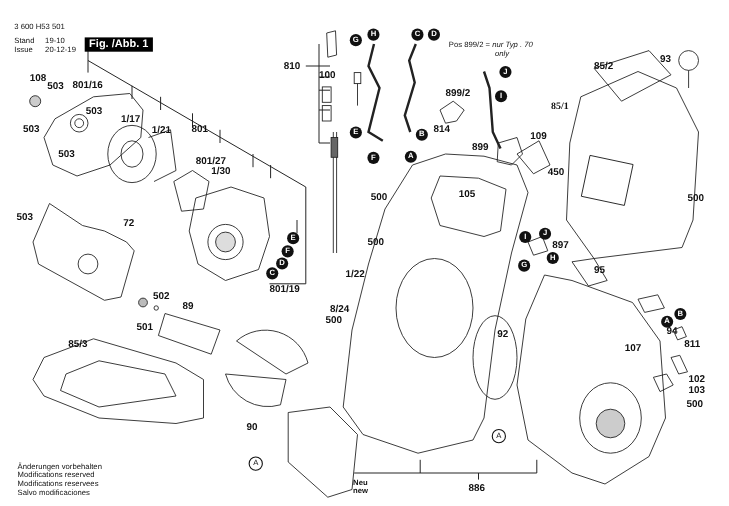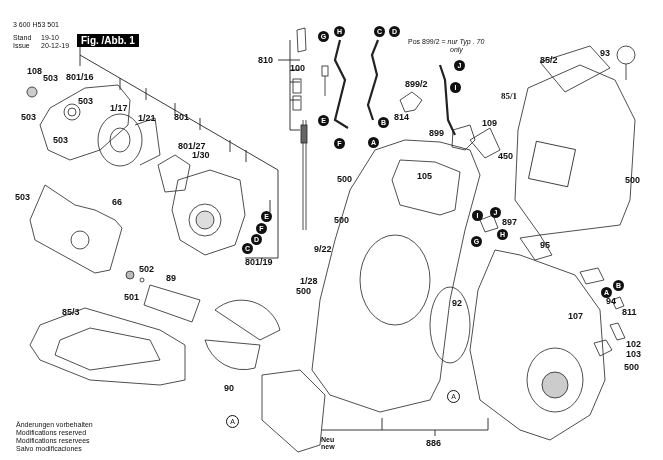--- a/index.html
+++ b/index.html
@@ -133,21 +133,21 @@
 <div class="lbl" style="left:66px;top:72px;">801/16</div>
 <div class="lbl" style="left:78px;top:96px;">503</div>
 <div class="lbl" style="left:21px;top:112px;">503</div>
 <div class="lbl" style="left:53px;top:135px;">503</div>
 <div class="lbl" style="left:110px;top:103px;">1/17</div>
 <div class="lbl" style="left:138px;top:113px;">1/21</div>
 <div class="lbl" style="left:174px;top:112px;">801</div>
 <div class="lbl" style="left:162px;top:141px;margin-left:16px;">801/27</div>
 <div class="lbl" style="left:192px;top:150px;">1/30</div>
 <div class="lbl" style="left:15px;top:192px;">503</div>
-<div class="lbl" style="left:112px;top:197px;">66</div>
+<div class="lbl" style="left:112px;top:197px;">72</div>
 <div class="lbl" style="left:245px;top:257px;">801/19</div>
 <div class="lbl" style="left:139px;top:264px;">502</div>
 <div class="lbl" style="left:124px;top:292px;">501</div>
 <div class="lbl" style="left:166px;top:273px;">89</div>
 <div class="lbl" style="left:62px;top:307px;">85/3</div>
 <div class="lbl" style="left:224px;top:383px;">90</div>
 <div class="lbl" style="left:258px;top:55px;">810</div>
 <div class="lbl" style="left:290px;top:63px;">100</div>
 <div class="lbl" style="left:394px;top:90px;margin-top:22px;">814</div>
 <div class="lbl" style="left:405px;top:79px;">899/2</div>
@@ -156,22 +156,22 @@
 <div class="lbl" style="left:600px;top:48px;">93</div>
 <div class="lbl" style="left:540px;top:55px;">85/2</div>
 <div class="lbl" style="left:501px;top:91px;font-family:Liberation Serif, serif;">85/1</div>
 <div class="lbl" style="left:498px;top:151px;">450</div>
 <div class="lbl" style="left:625px;top:175px;">500</div>
 <div class="lbl" style="left:337px;top:174px;">500</div>
 <div class="lbl" style="left:334px;top:215px;">500</div>
 <div class="lbl" style="left:296px;top:286px;">500</div>
 <div class="lbl" style="left:624px;top:362px;">500</div>
 <div class="lbl" style="left:417px;top:171px;">105</div>
-<div class="lbl" style="left:314px;top:244px;">9/22</div>
-<div class="lbl" style="left:300px;top:276px;">1/28</div>
+<div class="lbl" style="left:314px;top:244px;">1/22</div>
+<div class="lbl" style="left:300px;top:276px;">8/24</div>
 <div class="lbl" style="left:452px;top:298px;">92</div>
 <div class="lbl" style="left:502px;top:217px;">897</div>
 <div class="lbl" style="left:540px;top:240px;">95</div>
 <div class="lbl" style="left:606px;top:268px;margin-top:28px;">94</div>
 <div class="lbl" style="left:622px;top:307px;">811</div>
 <div class="lbl" style="left:568px;top:311px;">107</div>
 <div class="lbl" style="left:626px;top:339px;">102</div>
 <div class="lbl" style="left:626px;top:349px;">103</div>
 <div class="lbl" style="left:426px;top:438px;">886</div>
 

